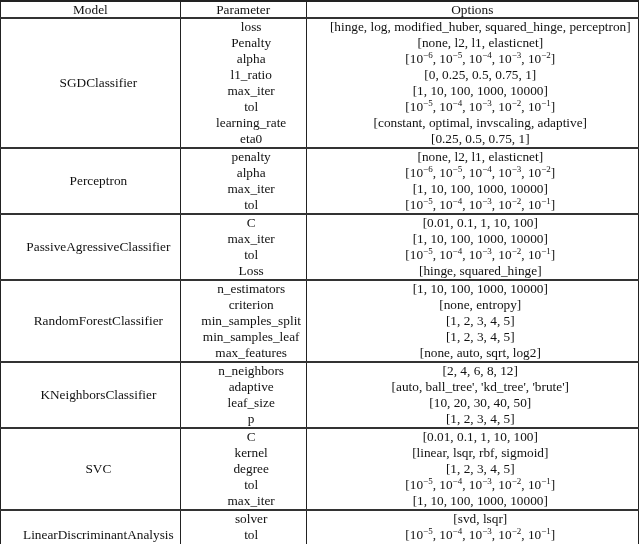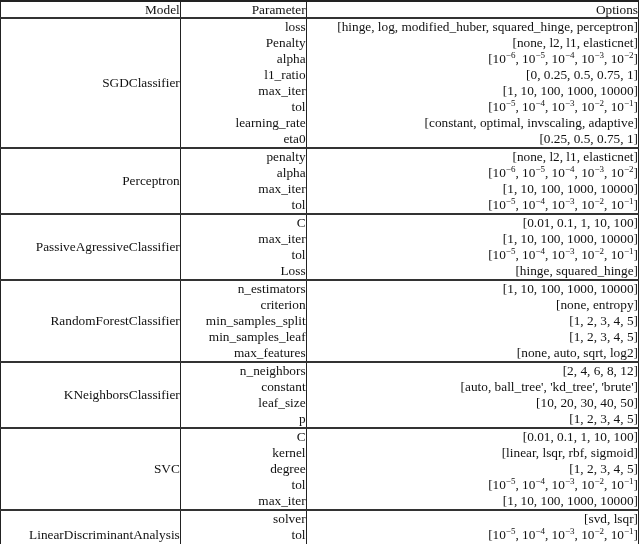--- a/index.html
+++ b/index.html
@@ -8,21 +8,21 @@
     position: absolute; left: 0; top: 0;
     width: 639px;
     border-collapse: collapse;
     font-size: 13.3px;
     line-height: 16px;
   }
   table.hp th, table.hp td {
     border-left: 1px solid #222;
     border-right: 1px solid #222;
     padding: 0;
-    text-align: right;
+    text-align: center;
     vertical-align: middle;
     font-weight: normal;
   }
   table.hp thead th {
     height: 15px;
     border-top: 2px solid #222;
     border-bottom: 1px solid #222;
     line-height: 15px;
   }
   table.hp tbody.group td { border-top: 2px solid #333; padding-left: 16px; }
@@ -120,21 +120,21 @@
           <span class="line">[1, 2, 3, 4, 5]</span>
           <span class="line">[none, auto, sqrt, log2]</span>
         </td>
     </tr>
   </tbody>
   <tbody class="group">
     <tr>
       <td class="model">KNeighborsClassifier</td>
       <td class="param">
           <span class="line">n_neighbors</span>
-          <span class="line">constant</span>
+          <span class="line">adaptive</span>
           <span class="line">leaf_size</span>
           <span class="line">p</span>
         </td>
       <td class="opts">
           <span class="line">[2, 4, 6, 8, 12]</span>
           <span class="line">[auto, ball_tree', 'kd_tree', 'brute']</span>
           <span class="line">[10, 20, 30, 40, 50]</span>
           <span class="line">[1, 2, 3, 4, 5]</span>
         </td>
     </tr>

